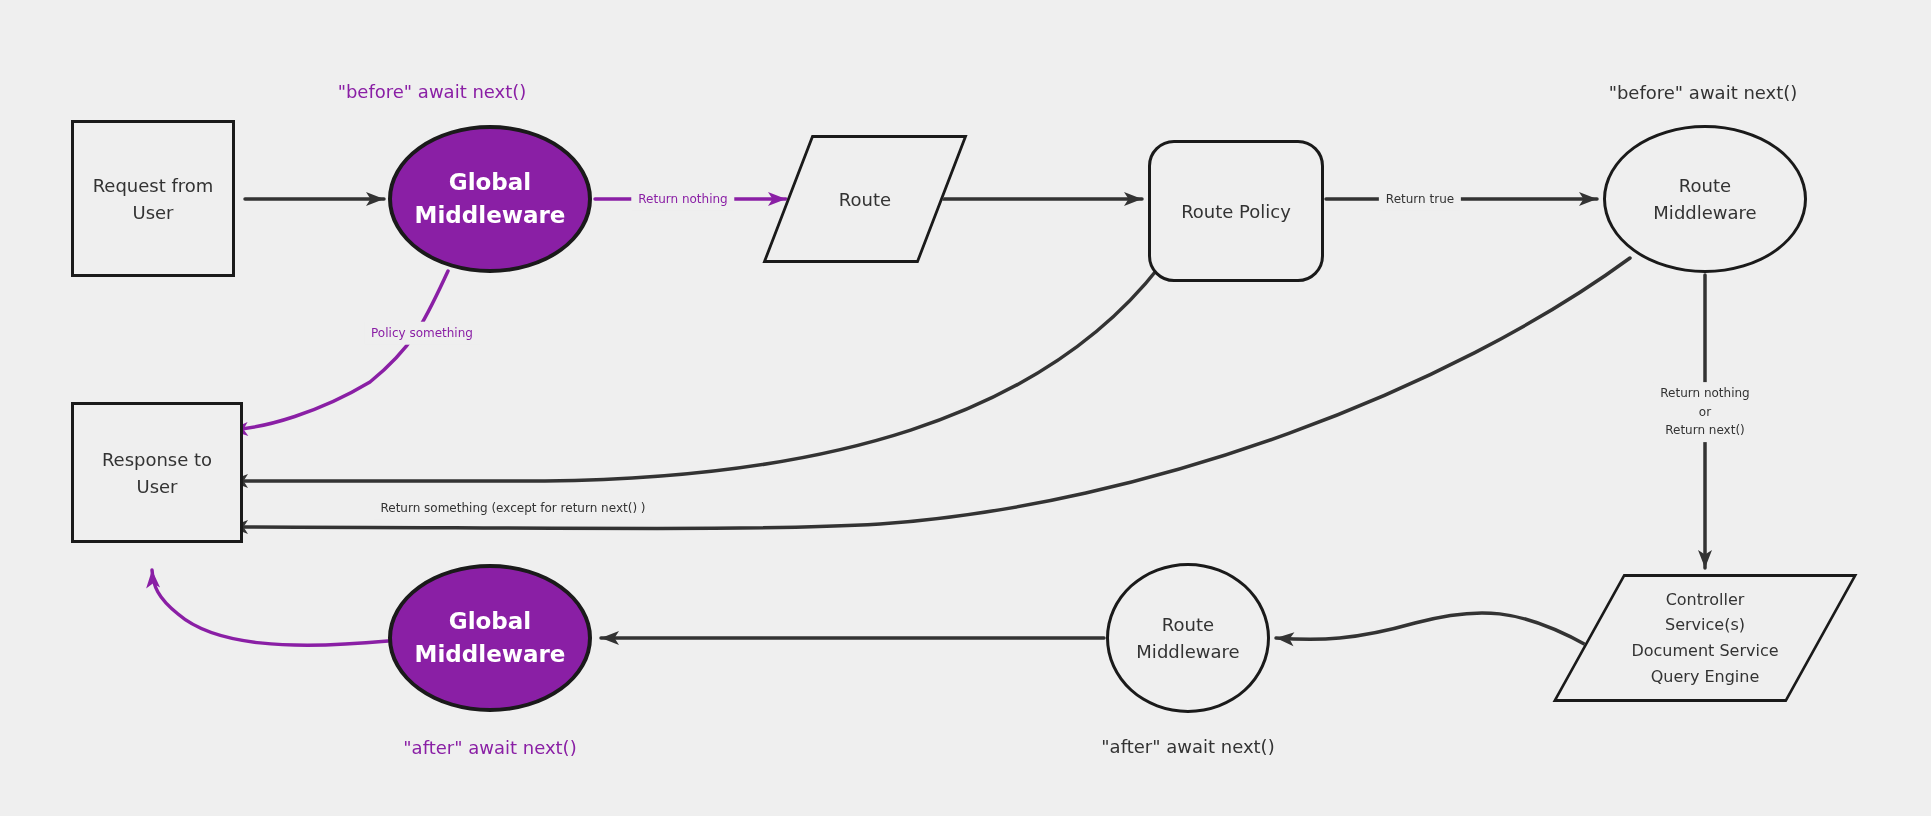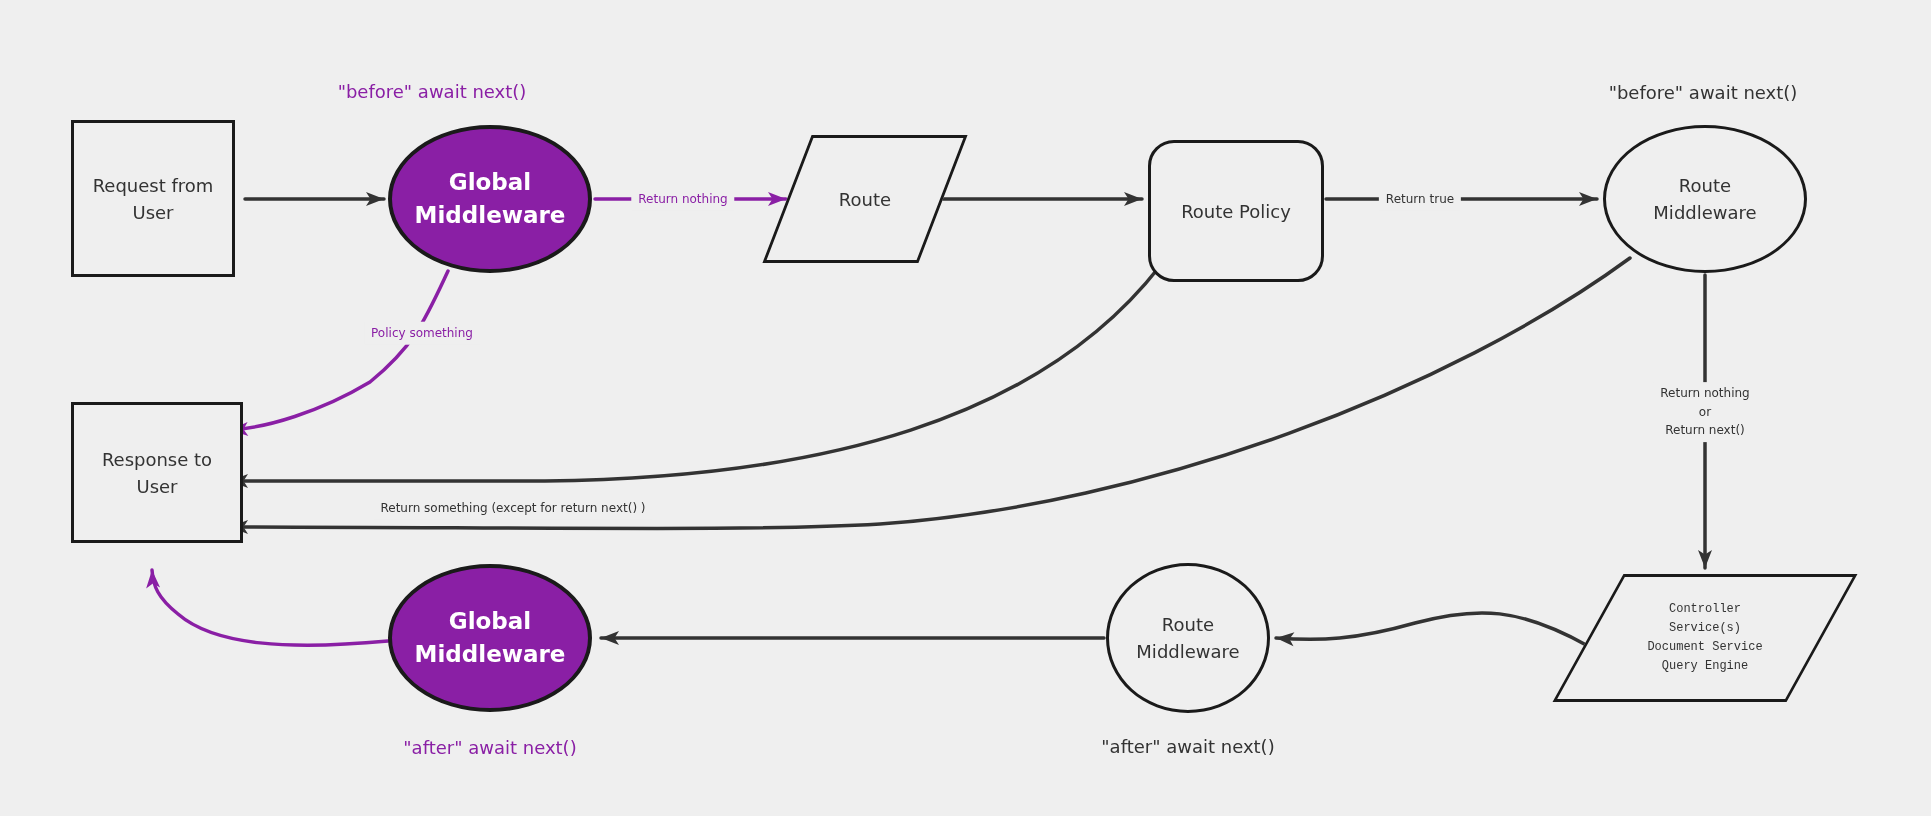--- a/index.html
+++ b/index.html
@@ -69,21 +69,21 @@
     position: absolute;
     display: flex;
     align-items: center;
     justify-content: center;
     text-align: center;
     font-size: 18px;
     line-height: 1.5;
     white-space: pre-line;
     z-index: 3;
   }
-  .par-text.small { font-size: 12px; line-height: 1.6; font-family: Liberation Mono, monospace; }
+  .par-text.small { font-size: 16px; line-height: 1.6; }
   .skew-route      { transform: skewX(-21deg); }
   .skew-controller { transform: skewX(-29deg); }
 
   .elabel {
     position: absolute;
     transform: translate(-50%, -50%);
     background: var(--background);
     padding: 2px 7px;
     font-size: 12px;
     white-space: pre-line;

